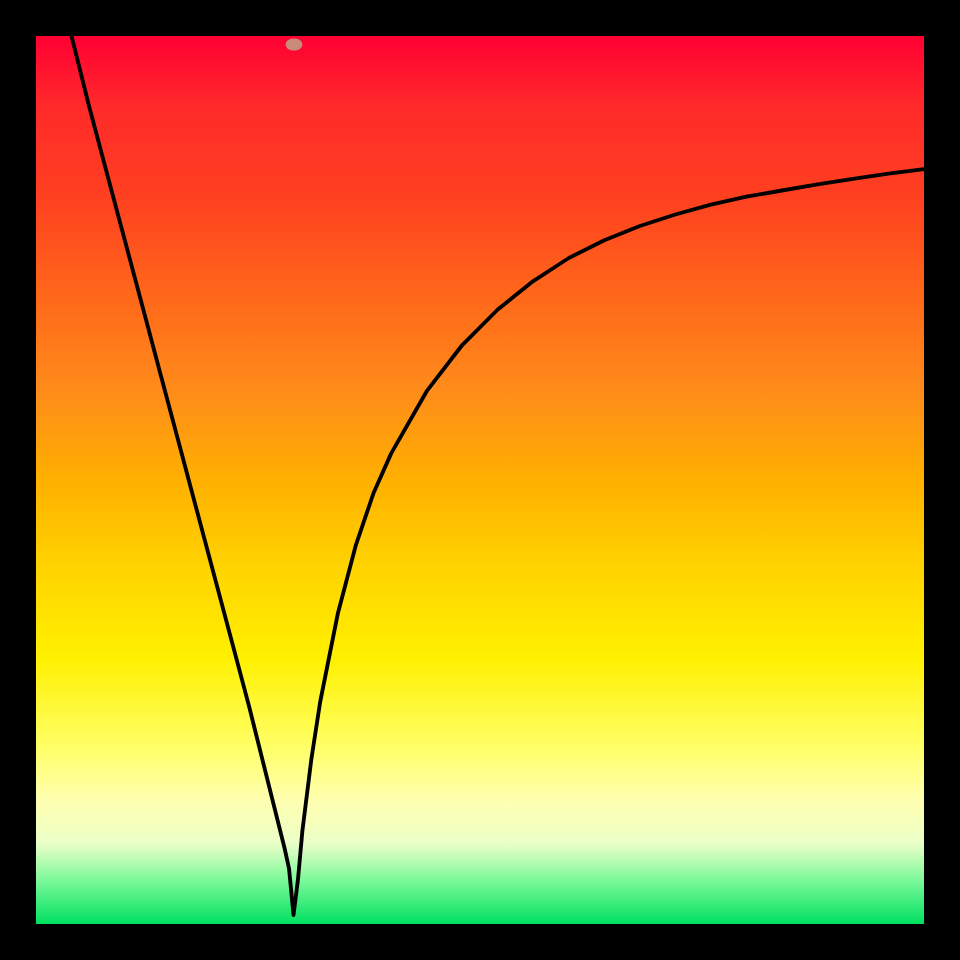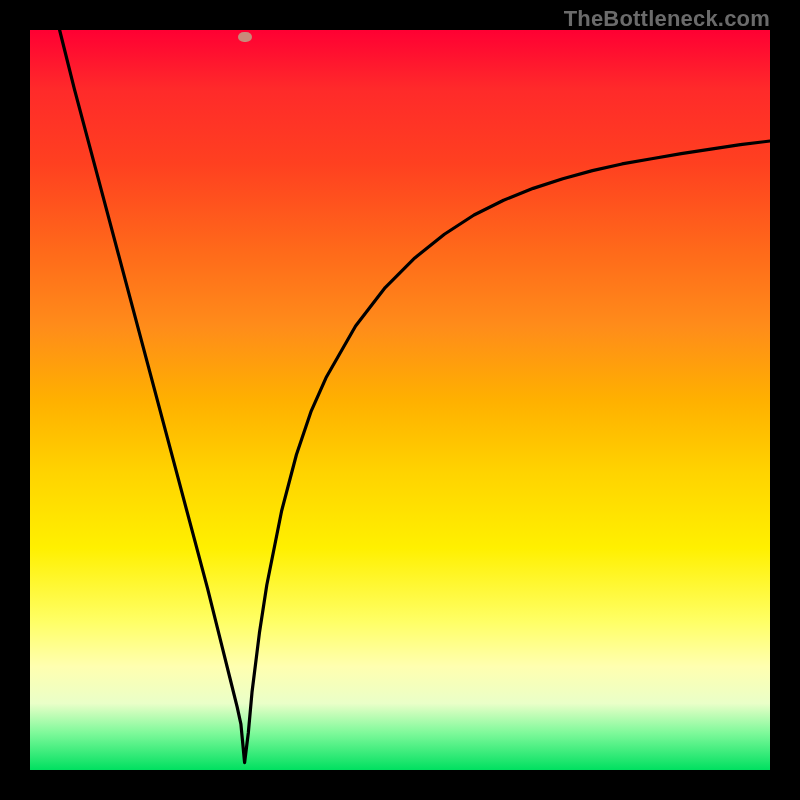--- a/index.html
+++ b/index.html
@@ -56,21 +56,20 @@
       height: 10px;
       background: #c98a7a;
       border-radius: 6px / 5px;
       transform: translate(-50%, -50%);
     }
   </style>
 </head>
 <body>
 <div class="outer">
 
-  <div class="watermark">TheBottleneck.com</div>
 
   <div class="plot-area">
     <svg class="curve" viewBox="0 0 740 740" preserveAspectRatio="none">
       <path id="curve-path" d="M29.60 0.00 L44.40 59.20 L59.20 114.70 L74.00 170.20 L88.80 225.70 L103.60 281.20 L118.40 336.70 L133.20 392.20 L148.00 447.70 L162.80 503.20 L177.60 558.70 L192.40 617.90 L199.80 647.50 L207.20 677.10 L210.90 694.12 L214.60 732.60 L218.30 703.00 L222.00 662.30 L229.40 603.10 L236.80 555.00 L251.60 481.00 L266.40 424.76 L281.20 381.10 L296.00 347.80 L325.60 296.00 L355.20 257.52 L384.80 227.92 L414.40 204.24 L444.00 185.00 L473.60 170.20 L503.20 158.36 L532.80 148.74 L562.40 140.60 L592.00 133.94 L621.60 128.76 L651.20 123.58 L680.80 119.14 L710.40 114.70 L740.00 111.00" fill="none" stroke="#000" stroke-width="3.2" stroke-linejoin="round" stroke-linecap="round"></path>
     </svg>
     <div class="minpoint" id="minpoint" style="left: 214.6px; top: 7.4px;"></div>
   </div>
 
 </div>
 

